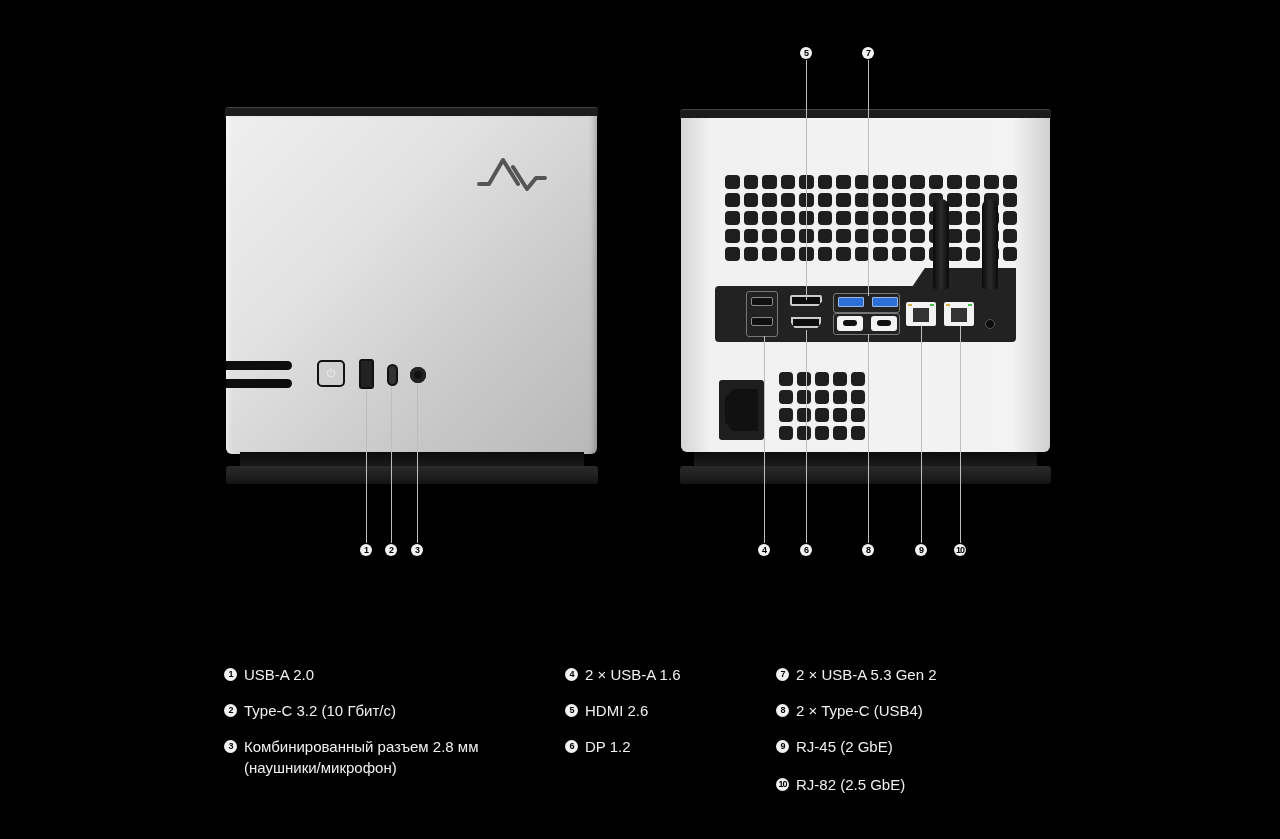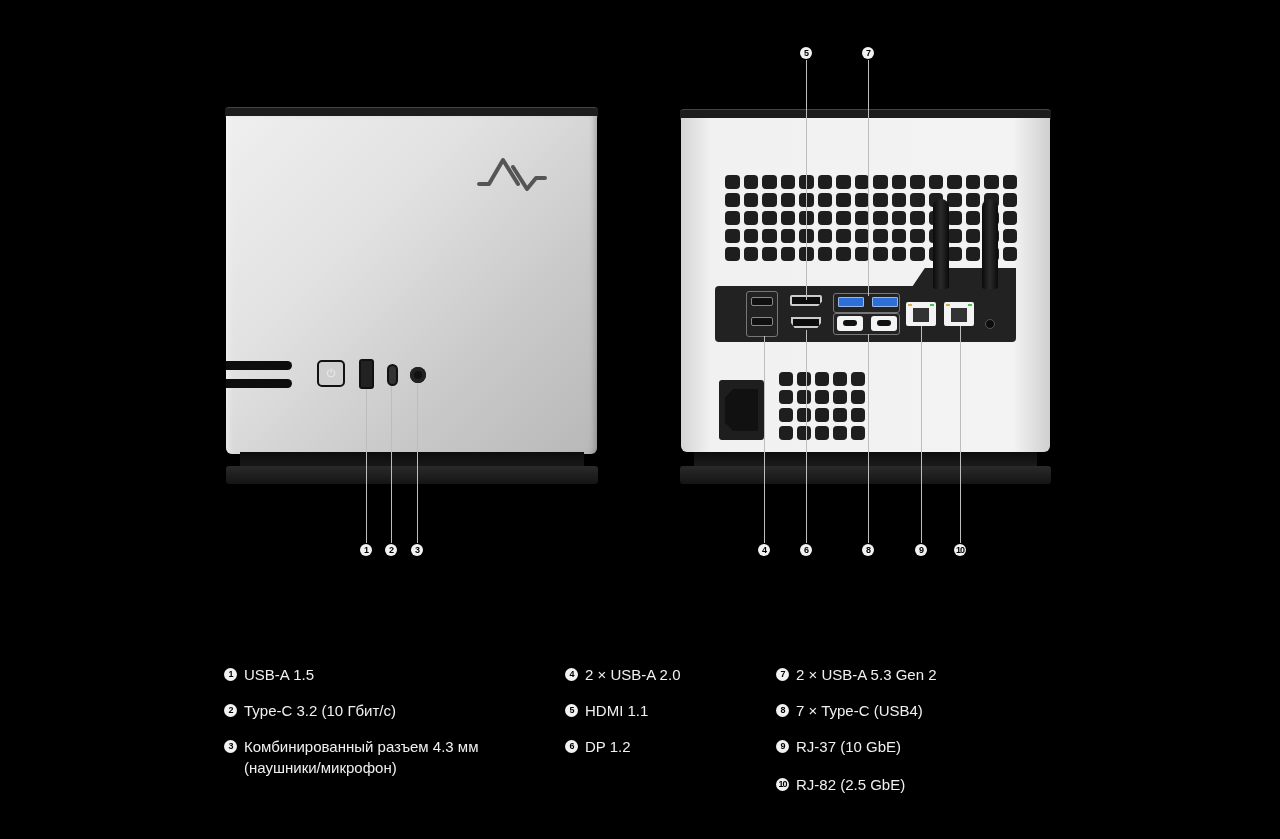--- a/index.html
+++ b/index.html
@@ -240,54 +240,54 @@
   <div class="badge" style="left:758px;top:544px">4</div>
   <div class="badge" style="left:800px;top:544px">6</div>
   <div class="badge" style="left:862px;top:544px">8</div>
   <div class="badge" style="left:915px;top:544px">9</div>
   <div class="badge" style="left:954px;top:544px">10</div>
 </div>
 
 <div>
   <div class="legend-item" style="left:224px;top:664px">
     <span class="num">1</span>
-    <span class="txt">USB-A 1.5</span>
+    <span class="txt">USB-A 2.0</span>
   </div>
   <div class="legend-item" style="left:224px;top:700px">
     <span class="num">2</span>
     <span class="txt">Type-C 3.2 (10 Гбит/с)</span>
   </div>
   <div class="legend-item" style="left:224px;top:736px">
     <span class="num">3</span>
-    <span class="txt">Комбинированный разъем 4.3 мм
+    <span class="txt">Комбинированный разъем 2.8 мм
 (наушники/микрофон)</span>
   </div>
 
   <div class="legend-item" style="left:565px;top:664px">
     <span class="num">4</span>
-    <span class="txt">2 × USB-A 2.0</span>
+    <span class="txt">2 × USB-A 1.6</span>
   </div>
   <div class="legend-item" style="left:565px;top:700px">
     <span class="num">5</span>
-    <span class="txt">HDMI 1.1</span>
+    <span class="txt">HDMI 2.6</span>
   </div>
   <div class="legend-item" style="left:565px;top:736px">
     <span class="num">6</span>
     <span class="txt">DP 1.2</span>
   </div>
 
   <div class="legend-item" style="left:776px;top:664px">
     <span class="num">7</span>
     <span class="txt">2 × USB-A 5.3 Gen 2</span>
   </div>
   <div class="legend-item" style="left:776px;top:700px">
     <span class="num">8</span>
-    <span class="txt">7 × Type-C (USB4)</span>
+    <span class="txt">2 × Type-C (USB4)</span>
   </div>
   <div class="legend-item" style="left:776px;top:736px">
     <span class="num">9</span>
-    <span class="txt">RJ-37 (10 GbE)</span>
+    <span class="txt">RJ-45 (2 GbE)</span>
   </div>
   <div class="legend-item" style="left:776px;top:774px">
     <span class="num">10</span>
     <span class="txt">RJ-82 (2.5 GbE)</span>
   </div>
 </div>
 
 </body></html>

